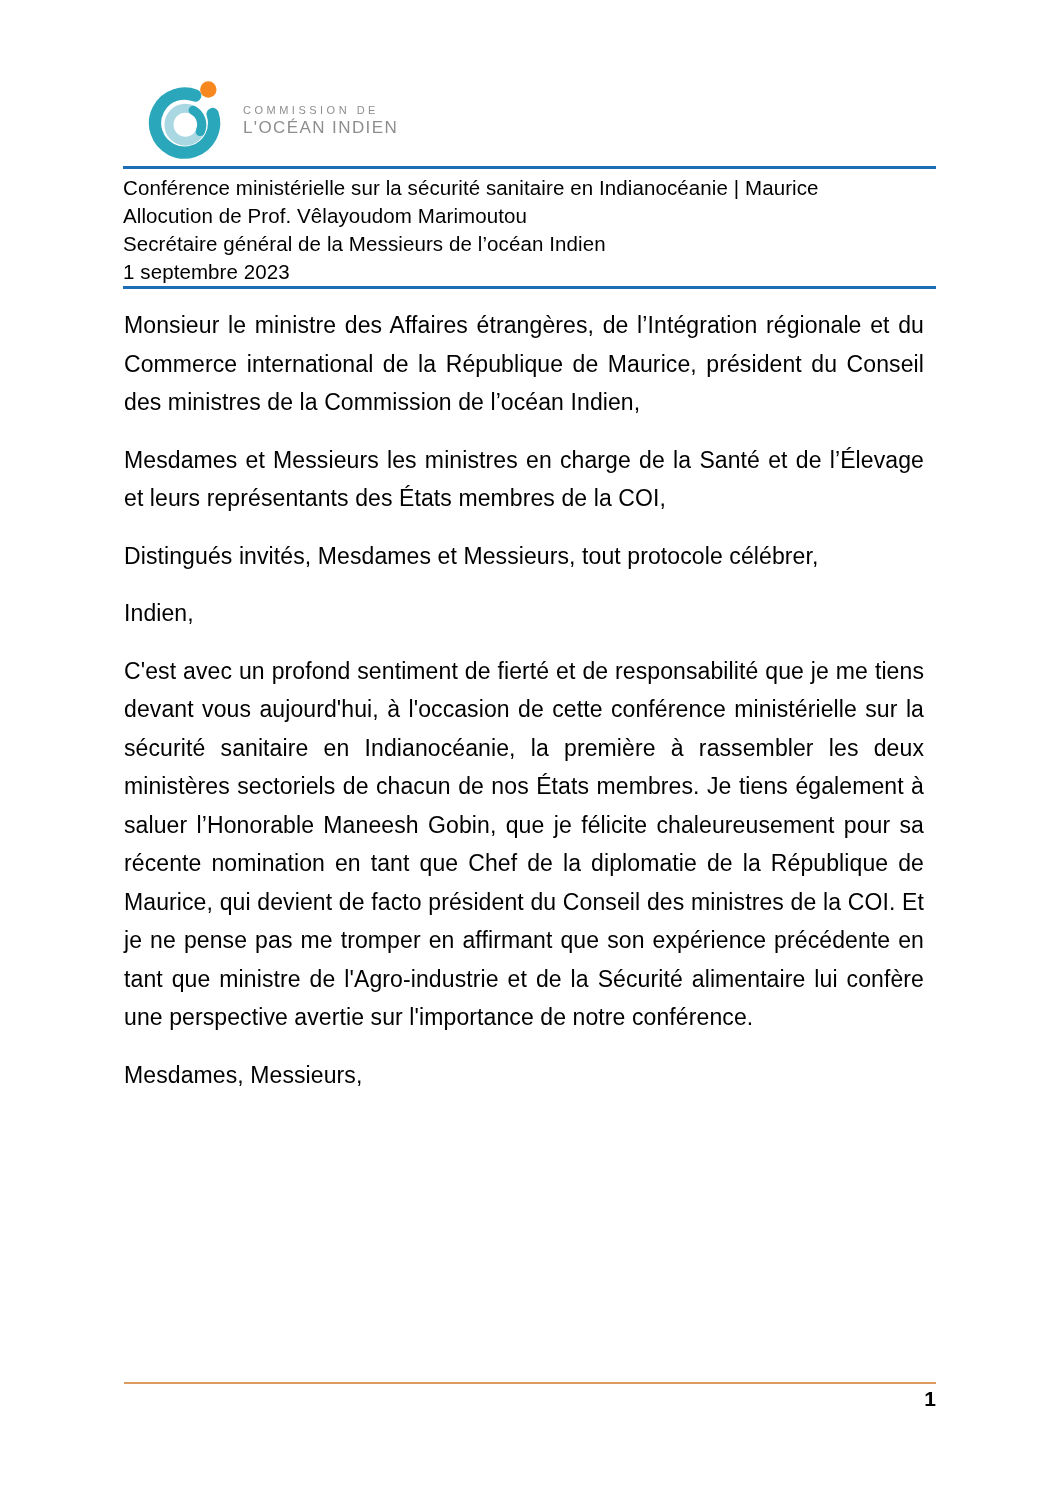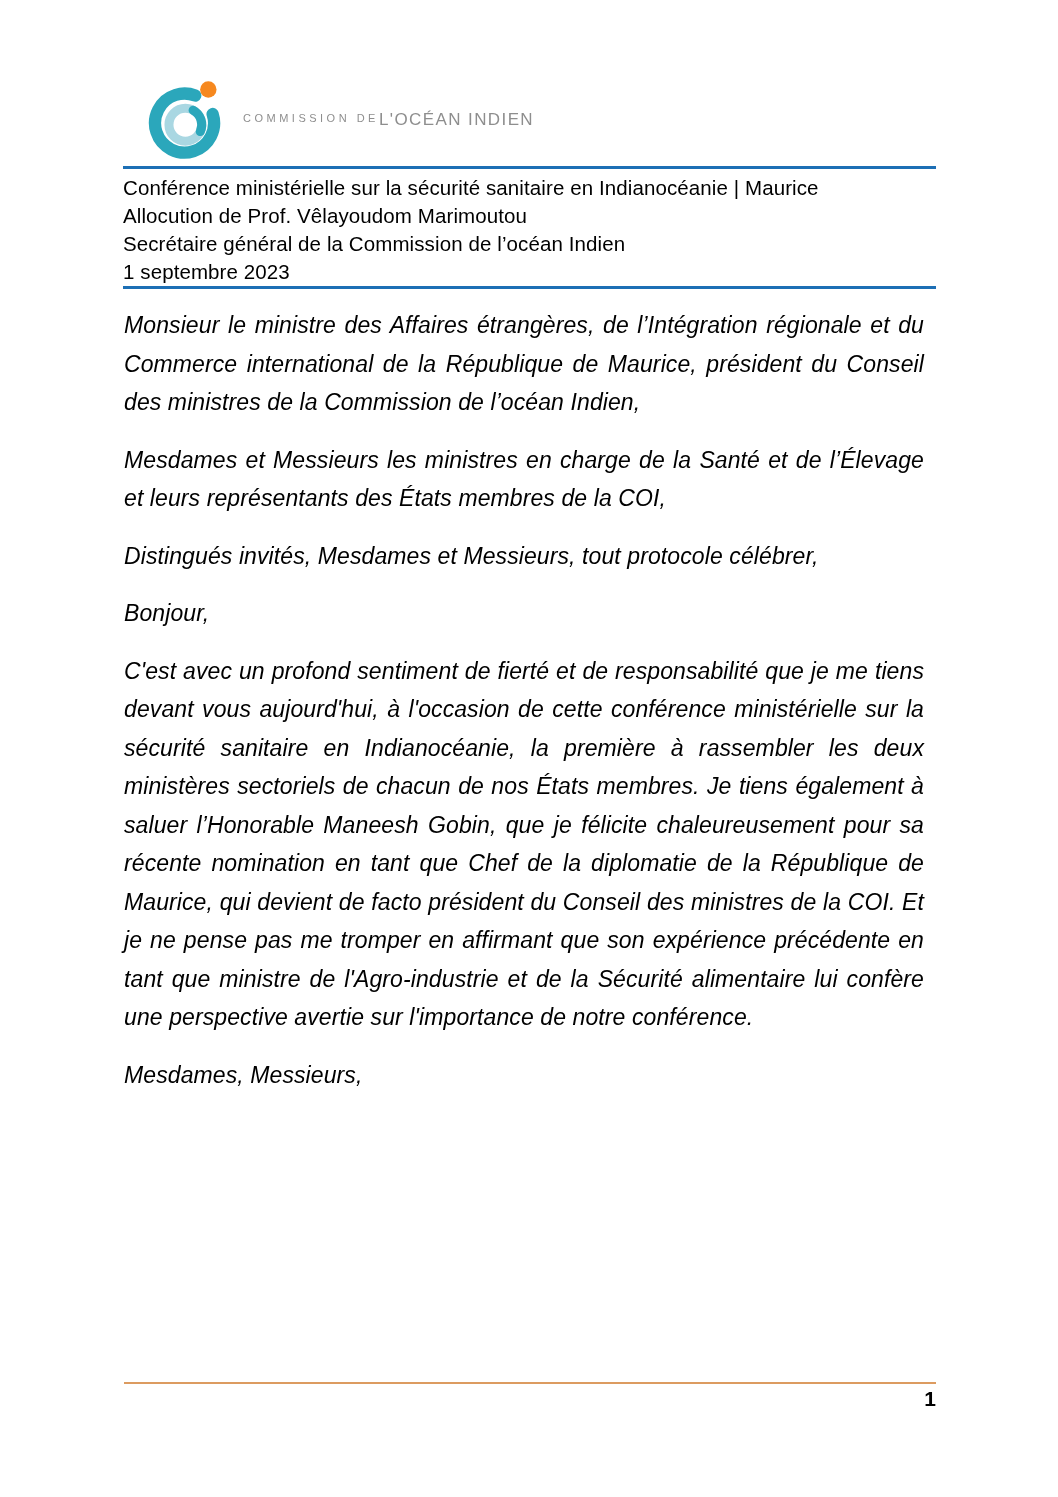--- a/index.html
+++ b/index.html
@@ -17,21 +17,21 @@
   
   .logo-row {
     position: absolute;
     top: 78px;
     left: 145px;
     display: flex;
     align-items: center;
     gap: 14px;
   }
   .logo-icon { width: 84px; height: 82px; flex: 0 0 auto; }
-  .logo-text { display: flex; color: #8e8e8e; padding-top: 2px; }
+  .logo-text { display: flex; flex-direction: column; color: #8e8e8e; padding-top: 2px; }
   .logo-text .l1 {
     font-size: 11px;
     letter-spacing: 3.5px;
     line-height: 16px;
     white-space: nowrap;
   }
   .logo-text .l2 {
     font-size: 17px;
     letter-spacing: 1.4px;
     line-height: 20px;
@@ -63,21 +63,21 @@
   .body-text {
     position: absolute;
     top: 306px;
     left: 124px;
     width: 812px;
     font-size: 23px;
     line-height: 38.5px;
     text-align: justify;
     letter-spacing: 0.1px;
   }
-  .body-text p { margin: 0 12px 19px 0; font-style: italic; }
+  .body-text p { margin: 0 12px 19px 0; }
   .body-text p:last-child { margin-bottom: 0; }
 
   
   .rule-orange {
     position: absolute;
     top: 1382px;
     left: 124px;
     width: 812px;
     height: 2px;
     background: #dc9b60;
@@ -112,30 +112,30 @@
     <div class="logo-text">
       <span class="l1">COMMISSION DE</span>
       <span class="l2">L'OCÉAN INDIEN</span>
     </div>
   </div>
 
   <div class="rule-blue top"></div>
   <div class="header-block">
     <div>Conférence ministérielle sur la sécurité sanitaire en Indianocéanie | Maurice</div>
     <div>Allocution de Prof. Vêlayoudom Marimoutou</div>
-    <div>Secrétaire général de la Commission de l’océan Indien</div>
+    <div>Secrétaire général de la Messieurs de l’océan Indien</div>
     <div>1 septembre 2023</div>
   </div>
   <div class="rule-blue bottom"></div>
 
   <main class="body-text">
     <p>Monsieur le ministre des Affaires étrangères, de l’Intégration régionale et du Commerce international de la République de Maurice, président du Conseil des ministres de la Commission de l’océan Indien,</p>
     <p>Mesdames et Messieurs les ministres en charge de la Santé et de l’Élevage et leurs représentants des États membres de la COI,</p>
     <p>Distingués invités, Mesdames et Messieurs, tout protocole célébrer,</p>
-    <p>Bonjour,</p>
+    <p>Indien,</p>
     <p>C'est avec un profond sentiment de fierté et de responsabilité que je me tiens devant vous aujourd'hui, à l'occasion de cette conférence ministérielle sur la sécurité sanitaire en Indianocéanie, la première à rassembler les deux ministères sectoriels de chacun de nos États membres. Je tiens également à saluer l’Honorable Maneesh Gobin, que je félicite chaleureusement pour sa récente nomination en tant que Chef de la diplomatie de la République de Maurice, qui devient de facto président du Conseil des ministres de la COI. Et je ne pense pas me tromper en affirmant que son expérience précédente en tant que ministre de l'Agro-industrie et de la Sécurité alimentaire lui confère une perspective avertie sur l'importance de notre conférence.</p>
     <p>Mesdames, Messieurs,</p>
   </main>
 
   <div class="rule-orange"></div>
   <div class="page-number">1</div>
 
 </div>
 
 </body></html>

